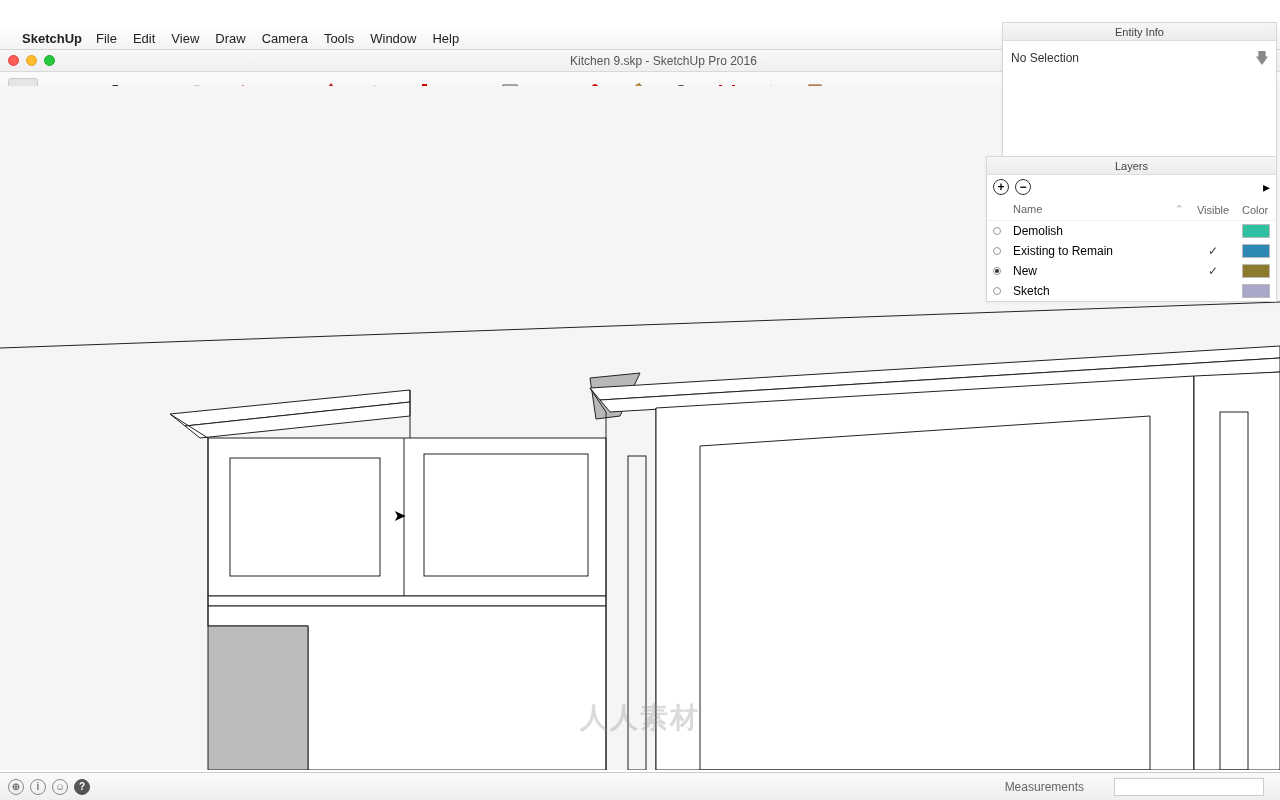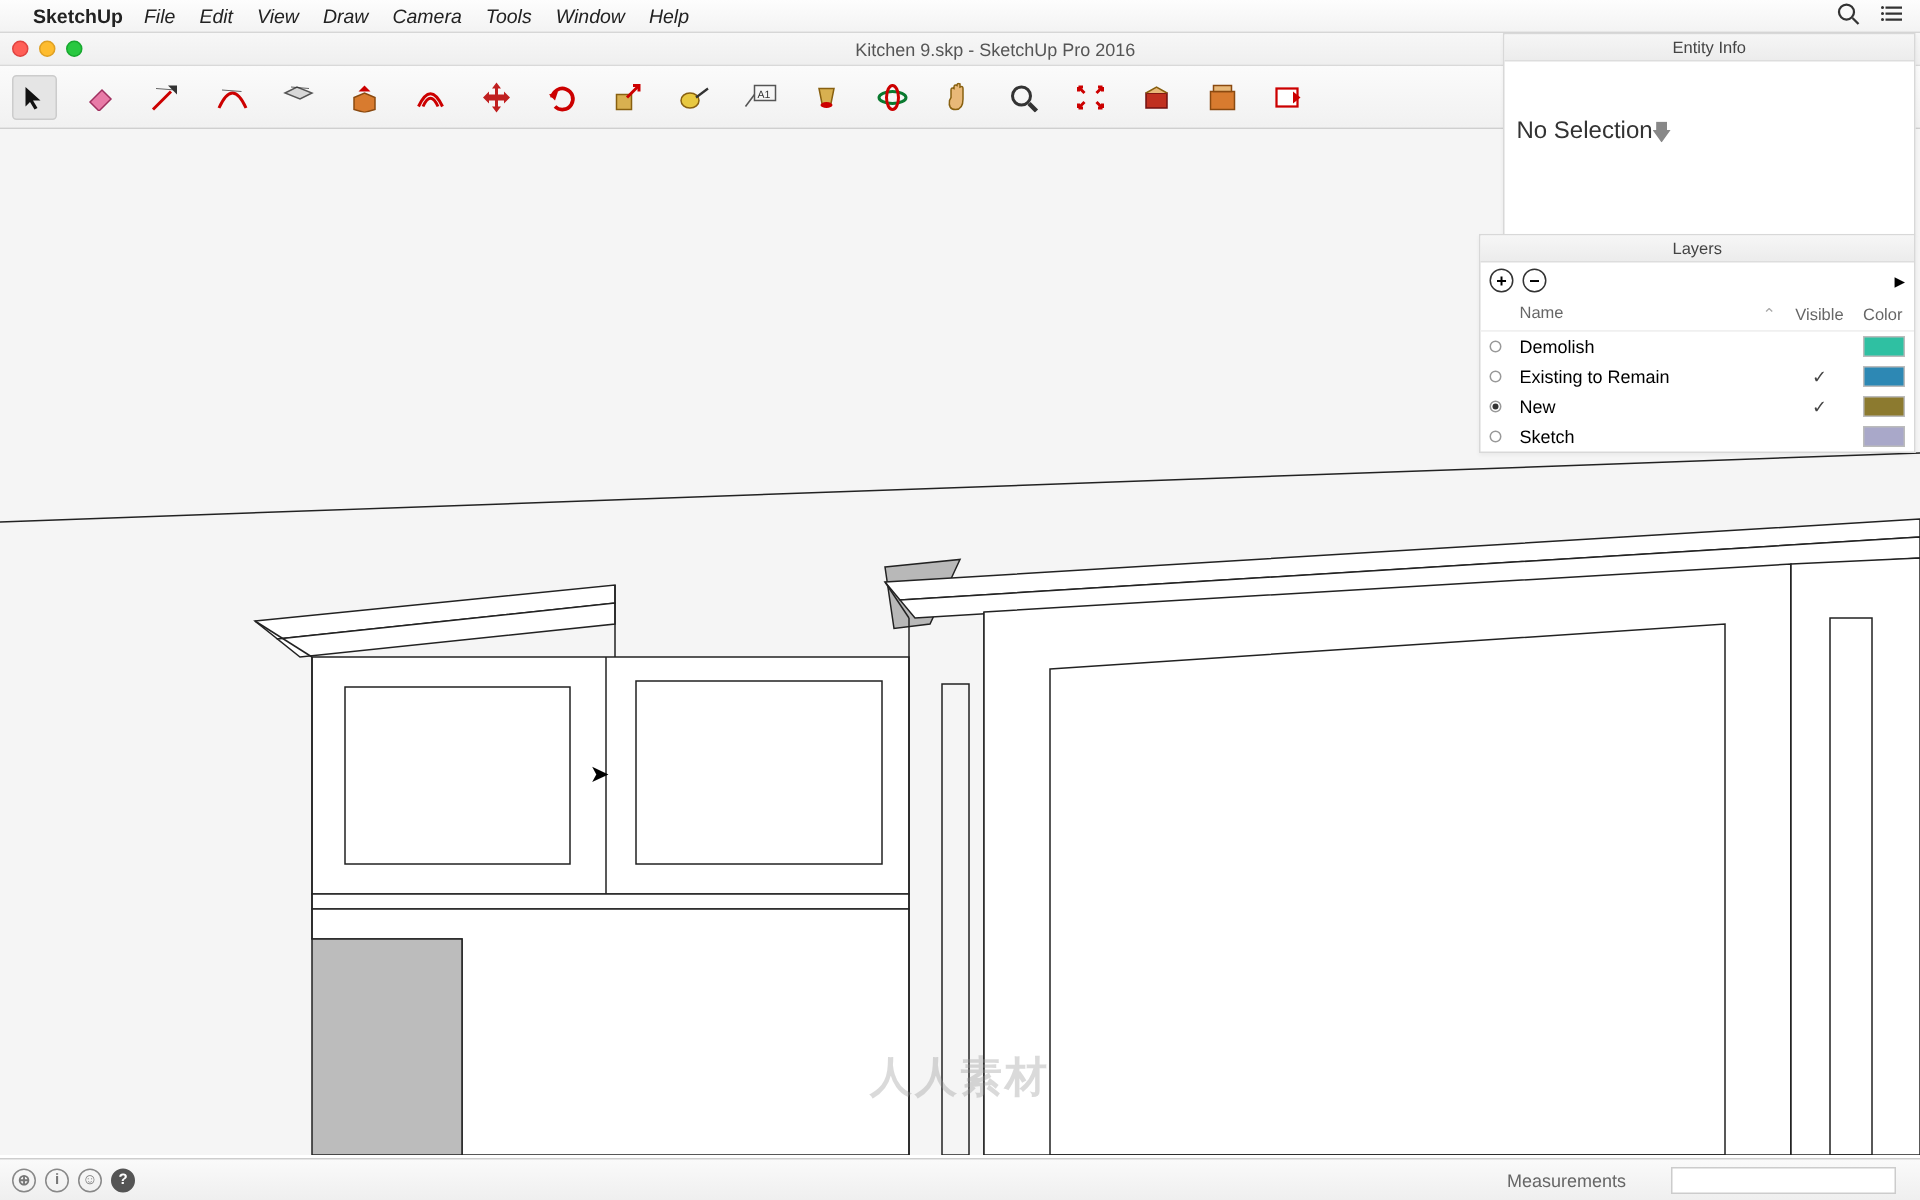--- a/index.html
+++ b/index.html
@@ -1,22 +1,22 @@
 <!DOCTYPE html>
 <html><head>
 <meta charset="utf-8">
 <style>
 * { margin: 0; padding: 0; box-sizing: border-box; font-family: -apple-system, "Helvetica Neue", Arial, sans-serif; }
 html, body { width: 1280px; height: 800px; overflow: hidden; background: #fff; }
 
 
-.mac-menubar { height: 22px; background: linear-gradient(#fdfdfd,#f3f3f3); border-bottom: 1px solid #d6d6d6; display: flex; align-items: center; padding: 0 10px; font-size: 13px; color: #222; }
+.mac-menubar { height: 22px; background: linear-gradient(#fdfdfd,#f3f3f3); border-bottom: 1px solid #d6d6d6; display: flex; align-items: center; padding: 0 10px; font-size: 13px; color: #222; margin-top: 28px; }
 .mac-menubar .apple { font-size: 14px; margin-right: 12px; }
 .mac-menubar .app { font-weight: 700; margin-right: 14px; }
-.mac-menubar .m { margin-right: 16px; cursor: default; font-style: italic; }
+.mac-menubar .m { margin-right: 16px; cursor: default; }
 .mac-menubar .right { margin-left: auto; display: flex; gap: 14px; align-items: center; }
 
 
 .titlebar { height: 22px; background: linear-gradient(#f7f7f7,#efefef); border-bottom: 1px solid #d9d9d9; display: flex; align-items: center; padding: 0 8px; font-size: 12px; color: #555; }
 .traffic { display: flex; gap: 7px; }
 .traffic .dot { width: 11px; height: 11px; border-radius: 50%; }
 .dot.red { background: #ff5f57; border: 0.5px solid #e04340; }
 .dot.yellow { background: #febc2e; border: 0.5px solid #dfa023; }
 .dot.green { background: #28c840; border: 0.5px solid #18a82f; }
 .titlebar .title { flex: 1; text-align: center; }
@@ -28,21 +28,21 @@
 
 
 .workspace { position: absolute; top: 86px; left: 0; right: 0; bottom: 30px; background: #f8f8f8; }
 .viewport-svg { position: absolute; top: 0; left: 0; width: 100%; height: 100%; }
 
 
 .panel { position: absolute; right: 3px; background: #fff; border: 1px solid #d8d8d8; box-shadow: 0 1px 3px rgba(0,0,0,0.05); font-size: 12px; }
 .panel .phead { height: 18px; background: linear-gradient(#f6f6f6,#ececec); border-bottom: 1px solid #ddd; text-align: center; font-size: 11px; color: #444; line-height: 18px; position: relative; }
 .panel .pbody { padding: 6px 8px; }
 .entity-panel { top: 22px; width: 275px; height: 135px; }
-.entity-panel .sel { font-size: 16px; color: #333; padding: 4px 0; display:flex; justify-content:flex-start; align-items:center;margin-top:28px;}
+.entity-panel .sel { font-size: 12px; color: #333; padding: 4px 0; display:flex; justify-content:space-between; align-items:center;}
 .entity-panel .pin{ width:12px;height:14px;background:#888; clip-path:polygon(20% 0,80% 0,80% 40%,100% 40%,50% 100%,0 40%,20% 40%);}
 .layers-panel { top: 156px; width: 291px; }
 .layers-panel .controls { display: flex; align-items: center; gap: 6px; padding: 4px 6px; }
 .layers-panel .circ { width: 16px; height: 16px; border: 1.5px solid #333; border-radius: 50%; display: flex; align-items: center; justify-content: center; font-size: 12px; font-weight: 700; cursor: pointer; line-height:1;}
 .layers-panel .flyout { margin-left: auto; font-size: 14px; cursor: pointer; }
 .layers-panel table { width: 100%; border-collapse: collapse; font-size: 12px; }
 .layers-panel th { text-align: left; font-weight: 400; color: #666; font-size: 11px; padding: 4px 6px; border-bottom: 1px solid #f0f0f0;}
 .layers-panel td { padding: 3px 6px; vertical-align: middle; }
 .layers-panel .radio { width: 8px; height: 8px; border: 1px solid #999; border-radius: 50%; display: inline-block; }
 .layers-panel .radio.on::after { content:''; display:block; width:4px;height:4px;background:#333;border-radius:50%;margin:1px;}

